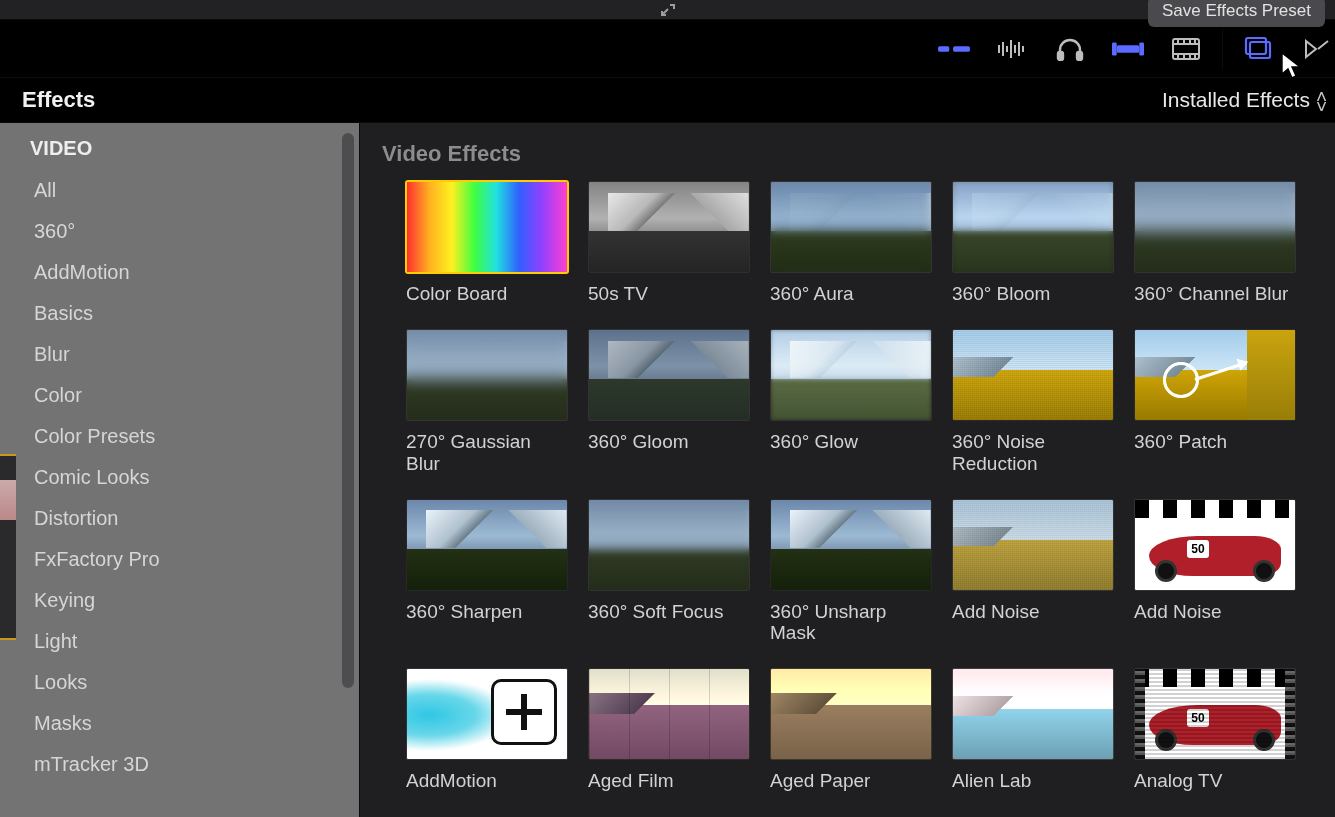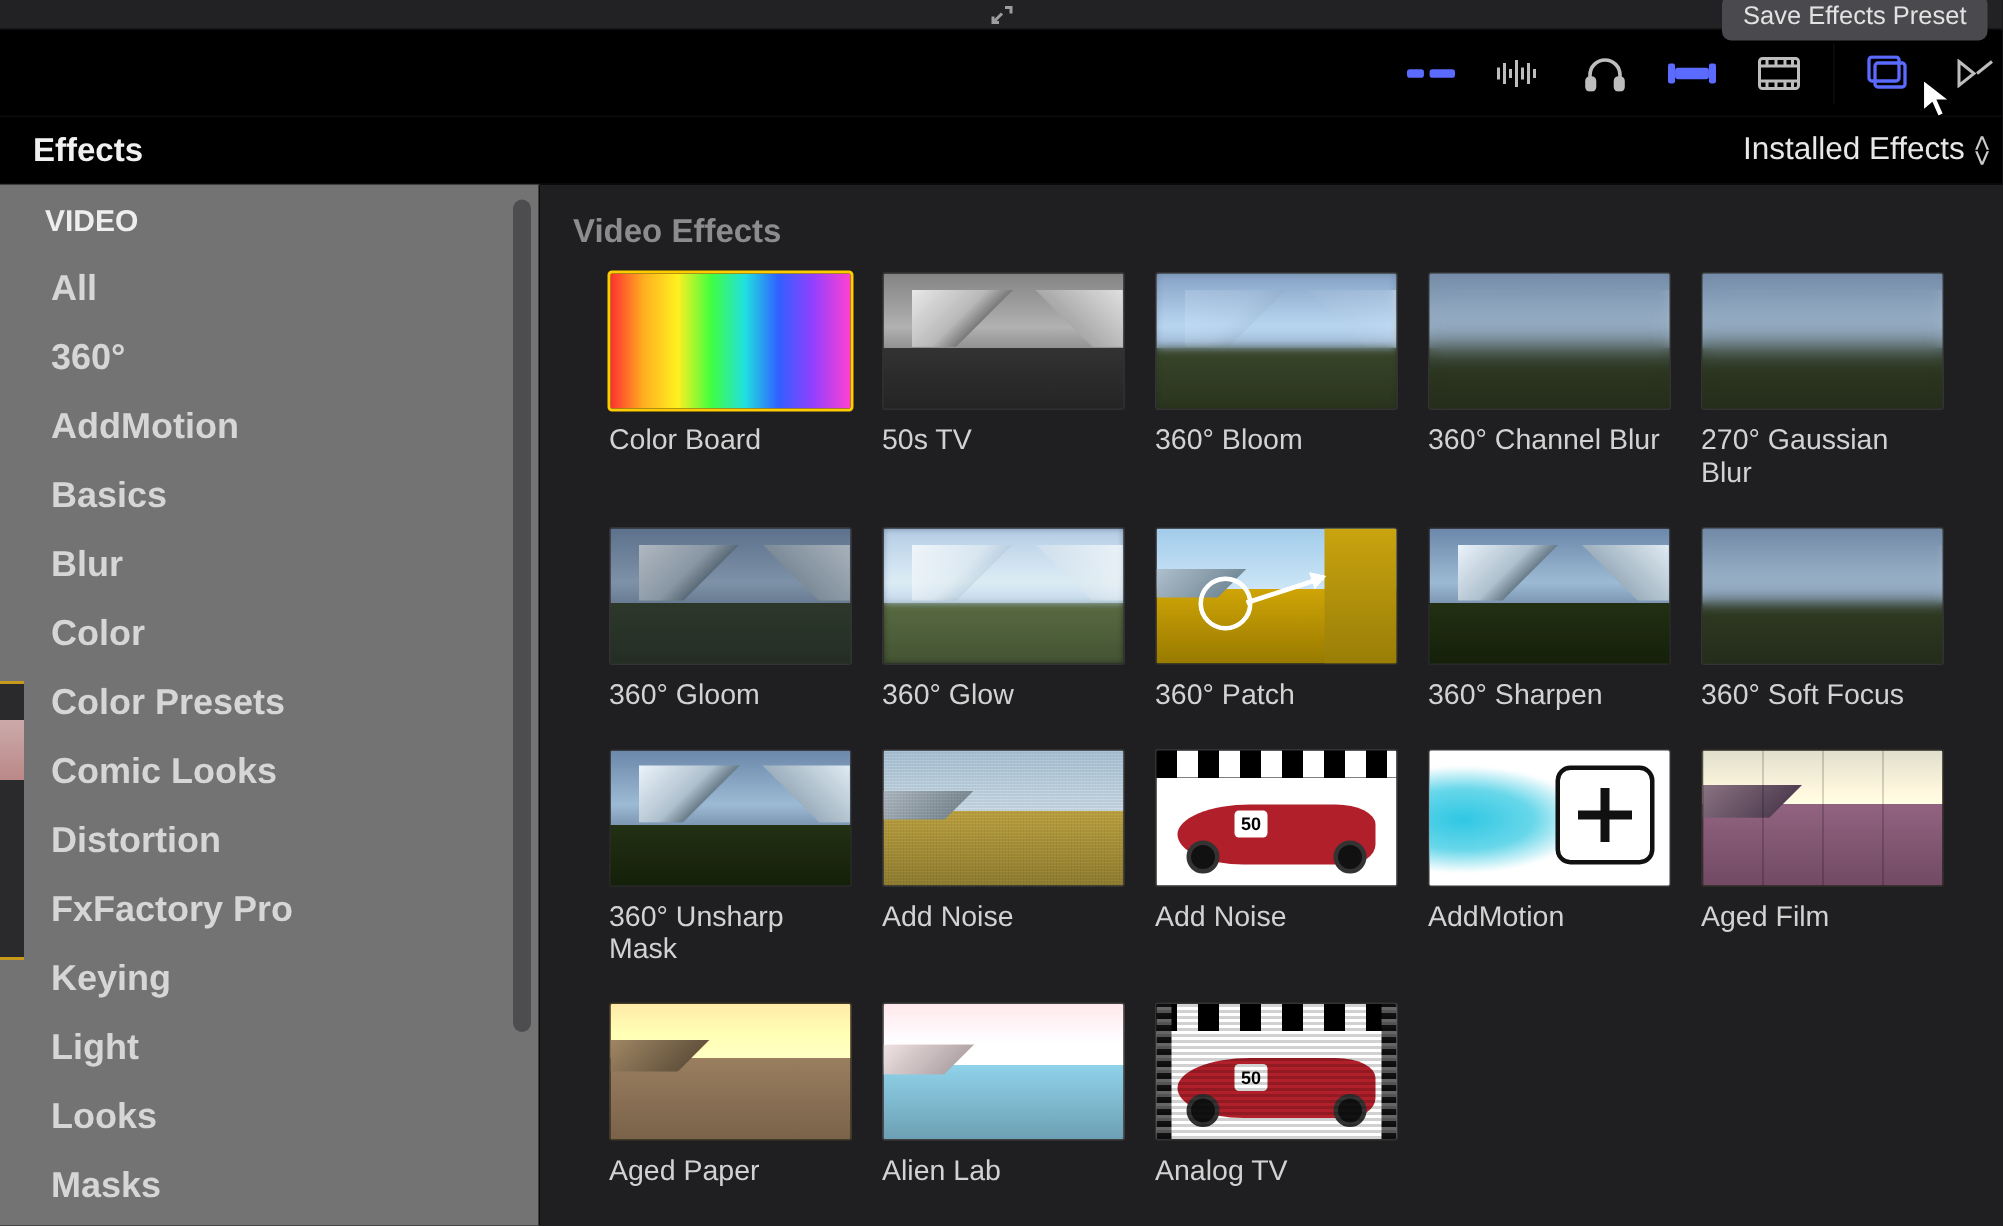--- a/index.html
+++ b/index.html
@@ -59,21 +59,21 @@
   }
   .sidebar .scrollthumb {
     position:absolute; right:5px; top:10px; width:12px; height:555px;
     background:#4d4d50; border-radius:6px;
   }
   .catlist { list-style:none; padding-left:0; }
   .cat-header {
     font-size:20px; font-weight:700; color:#eee; padding:6px 0 10px 30px;
   }
   .cat-item {
-    font-size:24px; font-weight:700; color:#d6d6d6;
+    font-size:20px; font-weight:400; color:#d6d6d6;
     padding:9px 0 9px 30px; cursor:pointer;
     border-left:4px solid transparent;
   }
 
   .grid-area {
     flex:1; background:#1f1f21; overflow:auto; padding:18px 14px 30px 18px;
   }
   .gridtitle { font-size:22px; font-weight:600; color:#8c8c8f; margin:0 0 14px 4px; }
   .egrid {
     display:grid; grid-template-columns:repeat(5, 162px); gap:24px 20px;margin-left:28px;
@@ -362,38 +362,46 @@
     <div class="egrid" id="egrid">
         <div class="effect">
           <div class="thumb colorboard selected"></div>
           <div class="elabel">Color Board</div>
         </div>
         <div class="effect">
           <div class="thumb mountain bw"></div>
           <div class="elabel">50s TV</div>
         </div>
         <div class="effect">
+          <div class="thumb mountain aura"></div>
+          <div class="elabel">360° Aura</div>
+        </div>
+        <div class="effect">
           <div class="thumb mountain bloom"></div>
           <div class="elabel">360° Bloom</div>
         </div>
         <div class="effect">
           <div class="thumb mountain blurred"></div>
           <div class="elabel">360° Channel Blur</div>
         </div>
         <div class="effect">
           <div class="thumb mountain blurred"></div>
           <div class="elabel">270° Gaussian Blur</div>
         </div>
         <div class="effect">
           <div class="thumb mountain gloom"></div>
           <div class="elabel">360° Gloom</div>
         </div>
         <div class="effect">
           <div class="thumb mountain glow"></div>
           <div class="elabel">360° Glow</div>
+        </div>
+        <div class="effect">
+          <div class="thumb fieldscene noisy yellowish"></div>
+          <div class="elabel">360° Noise Reduction</div>
         </div>
         <div class="effect">
           <div class="thumb fieldscene yellowish overlay-patch">
             <div class="split"></div>
             <div class="ring"></div>
             <div class="arrow"></div>
           </div>
           <div class="elabel">360° Patch</div>
         </div>
         <div class="effect">

